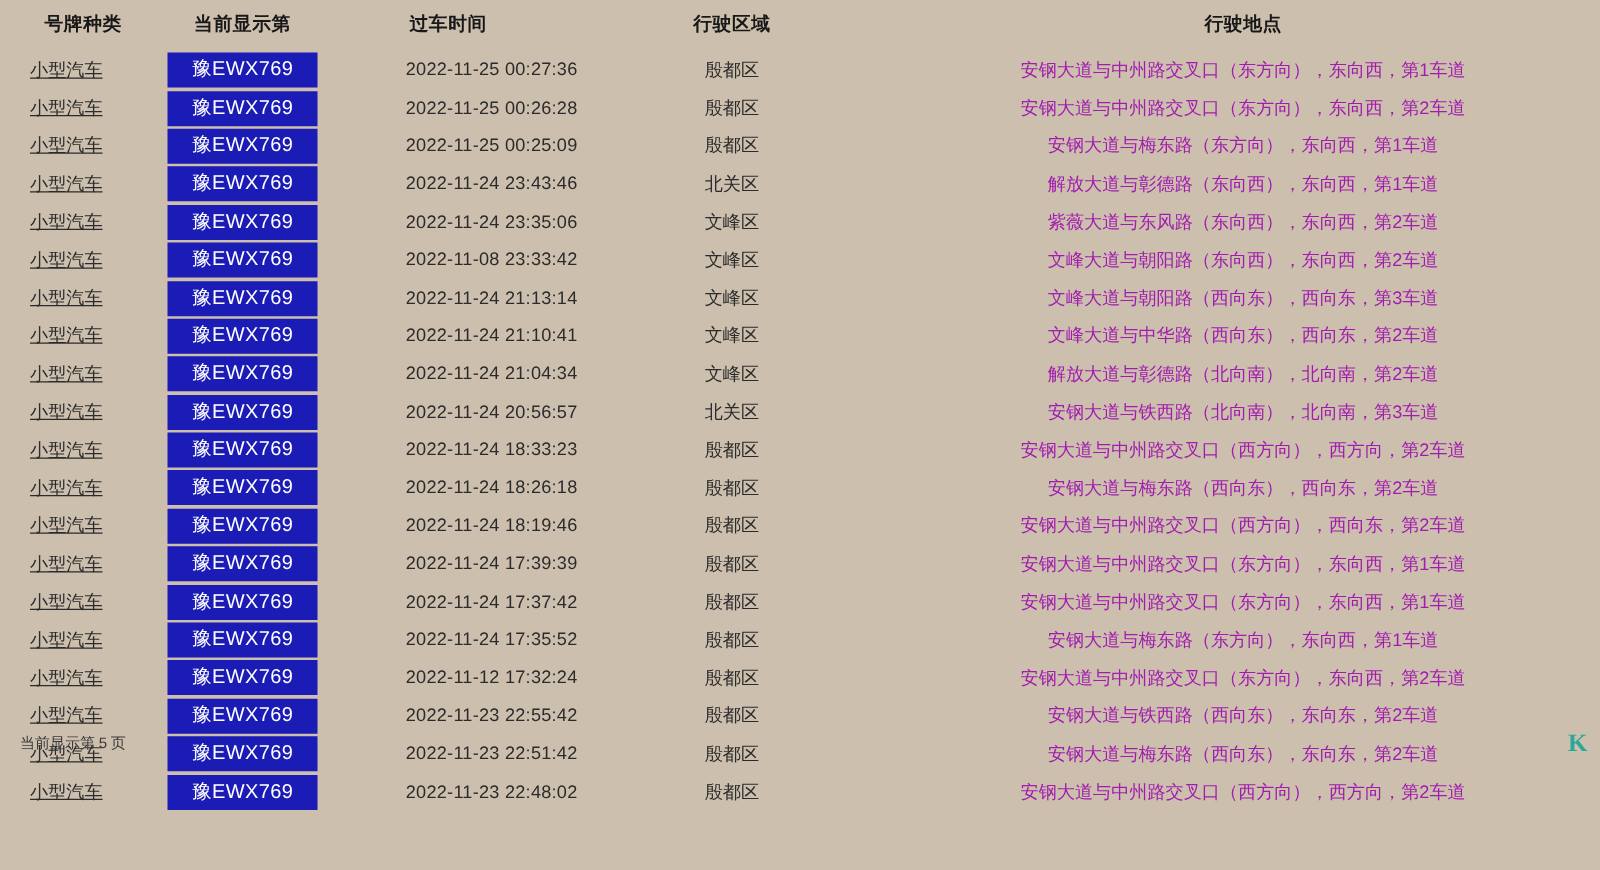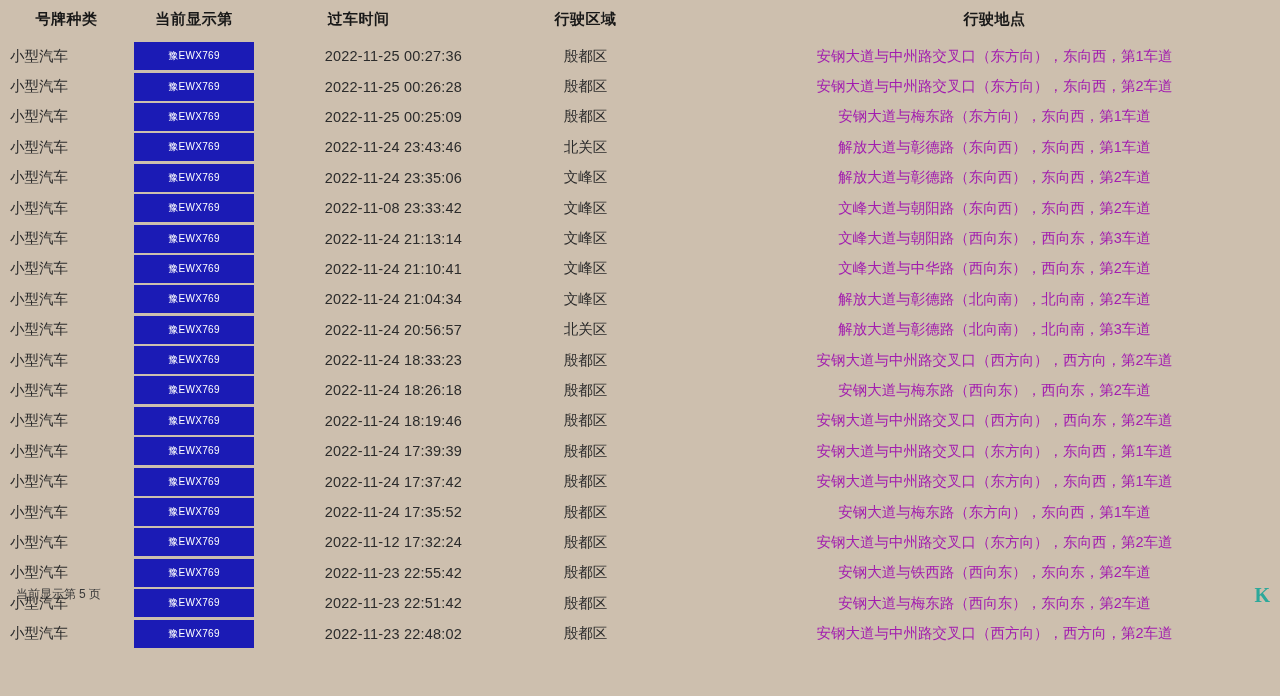--- a/index.html
+++ b/index.html
@@ -43,34 +43,35 @@
     color: #222;
     padding: 0;
     height: 30.4px;
     text-align: center;
     vertical-align: middle;
     white-space: nowrap;
   }
   td.type-cell {
     color: #2b2b2b;
     text-align: left;
-    padding-left: 10px;
+    padding-left: 24px;
+    text-decoration: underline;
   }
   td.plate-cell {
     padding: 0;
   }
   .plate-badge {
     display: block;
     margin: 0 auto;
     width: 120px;
     height: 28px;
     line-height: 28px;
     background: #1b1bb5;
     color: #ffffff;
-    font-size: 10px;
+    font-size: 16px;
     text-align: center;
     letter-spacing: 0.3px;
   }
   td.time-cell {
     color: #2b2b2b;
     text-align: right;
     letter-spacing: 0.2px;
   }
   td.area-cell {
     color: #2b2b2b;
@@ -158,21 +159,21 @@
           <td class="area-cell">北关区</td>
           <td class="place-cell">解放大道与彰德路（东向西），东向西，第1车道</td>
         </tr>
         <tr>
           <td class="type-cell">小型汽车</td>
           <td class="plate-cell">
             <span class="plate-badge">豫EWX769</span>
           </td>
           <td class="time-cell">2022-11-24 23:35:06</td>
           <td class="area-cell">文峰区</td>
-          <td class="place-cell">解放大道与彰德路（东向西），东向西，第2车道</td>
+          <td class="place-cell">紫薇大道与东风路（东向西），东向西，第2车道</td>
         </tr>
         <tr>
           <td class="type-cell">小型汽车</td>
           <td class="plate-cell">
             <span class="plate-badge">豫EWX769</span>
           </td>
           <td class="time-cell">2022-11-08 23:33:42</td>
           <td class="area-cell">文峰区</td>
           <td class="place-cell">文峰大道与朝阳路（东向西），东向西，第2车道</td>
         </tr>
@@ -203,21 +204,21 @@
           <td class="area-cell">文峰区</td>
           <td class="place-cell">解放大道与彰德路（北向南），北向南，第2车道</td>
         </tr>
         <tr>
           <td class="type-cell">小型汽车</td>
           <td class="plate-cell">
             <span class="plate-badge">豫EWX769</span>
           </td>
           <td class="time-cell">2022-11-24 20:56:57</td>
           <td class="area-cell">北关区</td>
-          <td class="place-cell">解放大道与彰德路（北向南），北向南，第3车道</td>
+          <td class="place-cell">安钢大道与铁西路（北向南），北向南，第3车道</td>
         </tr>
         <tr>
           <td class="type-cell">小型汽车</td>
           <td class="plate-cell">
             <span class="plate-badge">豫EWX769</span>
           </td>
           <td class="time-cell">2022-11-24 18:33:23</td>
           <td class="area-cell">殷都区</td>
           <td class="place-cell">安钢大道与中州路交叉口（西方向），西方向，第2车道</td>
         </tr>

